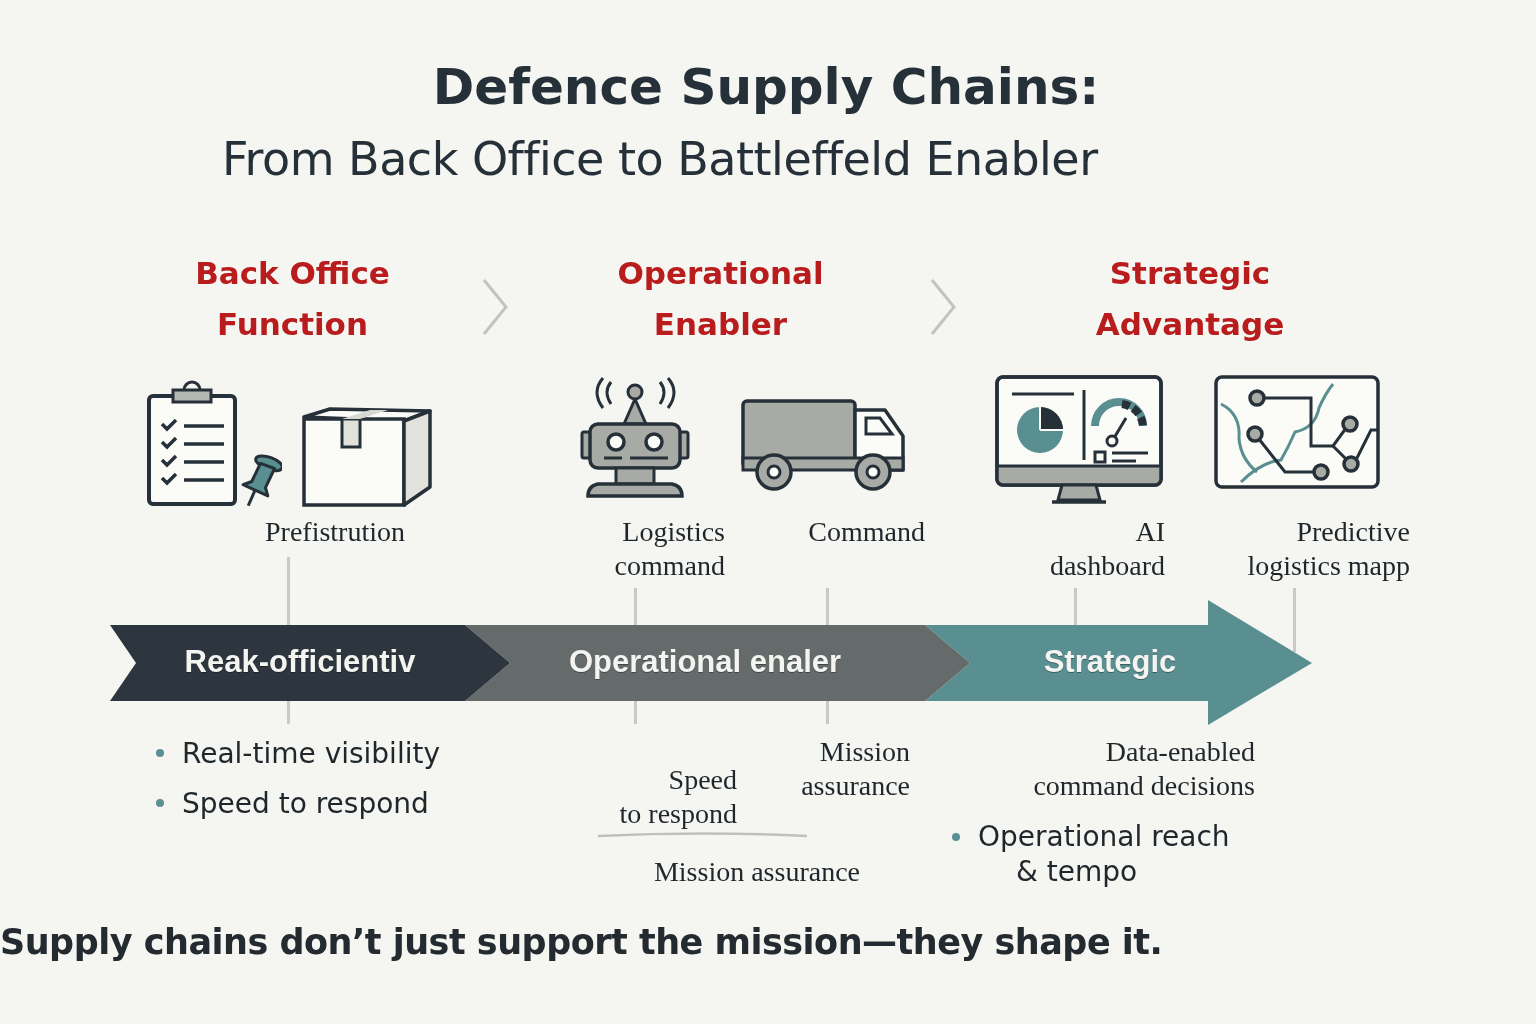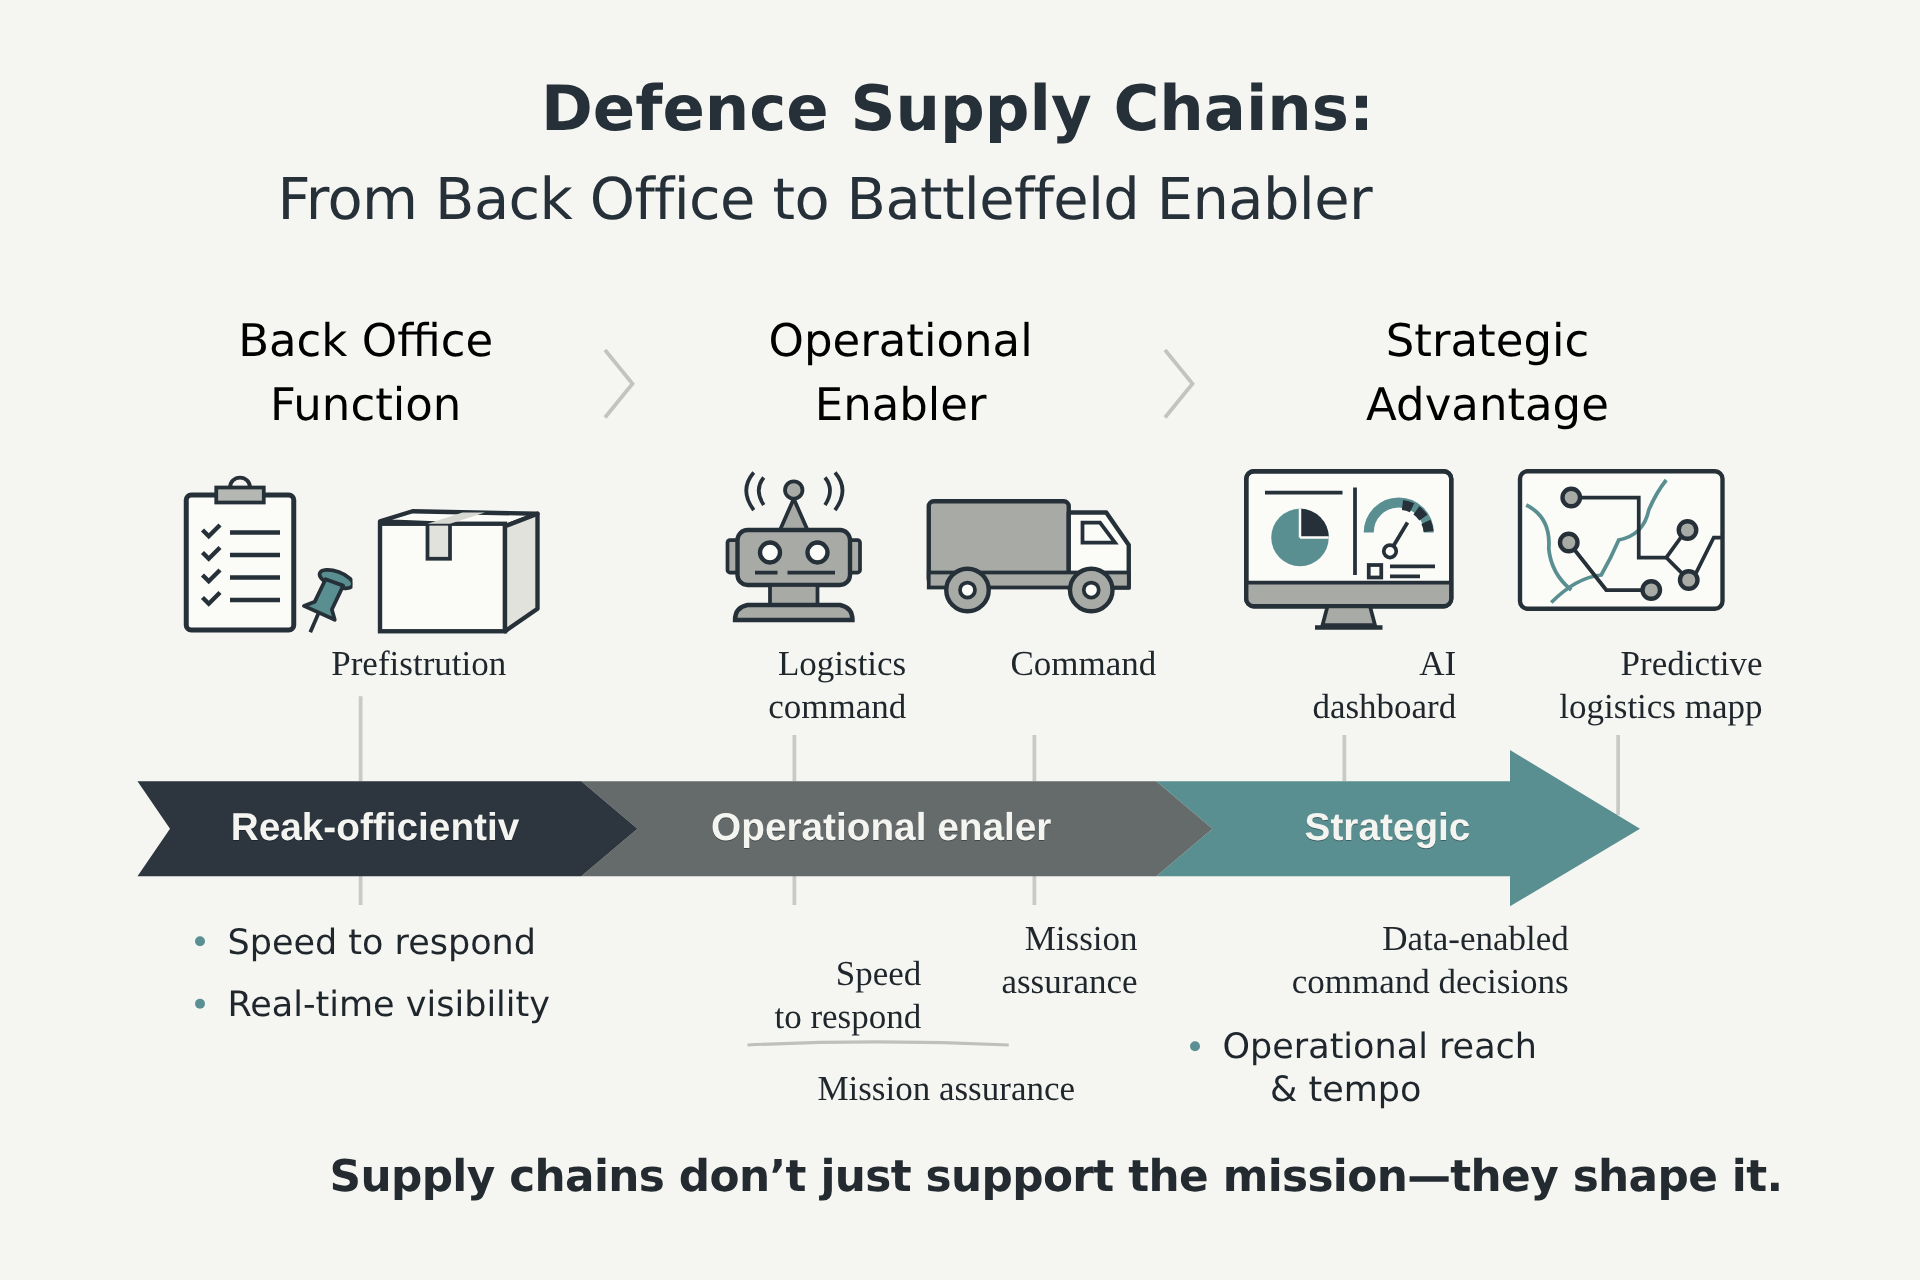--- a/index.html
+++ b/index.html
@@ -15,38 +15,38 @@
     font-family: "DejaVu Sans", sans-serif;
     font-weight: bold; font-size: 50px; letter-spacing: 0px; color: #263038;
     padding-left: 0px;
   }
   .title span { position: relative; left: -2px; }
   .subtitle {
     left: 210px; top: 132px; font-family: "DejaVu Sans", sans-serif;
     font-size: 46px; color: #263038; font-weight: normal; letter-spacing: -0.5px; margin-left: 12px;
   }
   .phase-head {
-    font-family: "DejaVu Sans", sans-serif; font-weight: normal;
-    font-size: 36px; line-height: 51px; text-align: center; color: #000000;
+    font-family: "DejaVu Sans", sans-serif; font-weight: bold;
+    font-size: 31px; line-height: 51px; text-align: center; color: #b91c1c;
   }
   .label {
     font-family: Liberation Serif, serif; font-size: 28px; line-height: 34px;
     text-align: right; color: #1f262c;
   }
   .bullet-list { font-family: "DejaVu Sans", sans-serif; font-size: 28px; color: #1f262c; }
   .bullet-row { display: flex; align-items: center; height: 50px; }
   .dot { width: 8px; height: 8px; border-radius: 50%; background: #5a8f93; margin-right: 18px; flex: none; }
   .conn { width: 3px; background: #c9cac5; }
   .band-text {
     font-family: "Liberation Sans", sans-serif; font-weight: bold;
     font-size: 31px; color: #f4f4f0; text-align: center;
     text-shadow: 0 1px 0 rgba(0,0,0,0.35);
   }
   .tagline {
-    left: 0; width: 1426px; top: 922px; text-align: right;
+    left: 0; width: 1426px; top: 922px; text-align: left;
     font-family: "DejaVu Sans", sans-serif; font-weight: bold; font-size: 35px;
     color: #232a30; letter-spacing: -0.5px;
   }
 </style>
 </head>
 <body>
 
 <div class="abs title"><span>Defence Supply Chains:</span></div>
 <div class="abs subtitle">From Back Office to Battleffeld Enabler</div>
 
@@ -206,25 +206,25 @@
   <polygon id="band-operational" points="465,30 925,30 970,68 925,106 465,106 510,68" fill="#656b6b"></polygon>
   <polygon id="band-backoffice" points="110,30 465,30 510,68 465,106 110,106 136,68" fill="#2d363e"></polygon>
 </svg>
 <div class="abs band-text" style="left:150px; width:300px; top:644px;">Reak-officientiv</div>
 <div class="abs band-text" style="left:540px; width:330px; top:644px;">Operational enaler</div>
 <div class="abs band-text" style="left:990px; width:240px; top:644px;">Strategic</div>
 
 <div class="abs bullet-list" style="left:156px; top:728px;">
   <div class="bullet-row">
     <span class="dot"></span>
-    <span>Speed to respond</span>
+    <span>Real-time visibility</span>
   </div>
   <div class="bullet-row">
     <span class="dot"></span>
-    <span>Real-time visibility</span>
+    <span>Speed to respond</span>
   </div>
 </div>
 
 <div class="abs label" style="left:552px; width:185px; top:735px;margin-top:28px;">
   <div>Speed</div>
   <div>to respond</div>
 </div>
 <div class="abs label" style="left:735px; width:175px; top:735px;">
   <div>Mission</div>
   <div>assurance</div>

